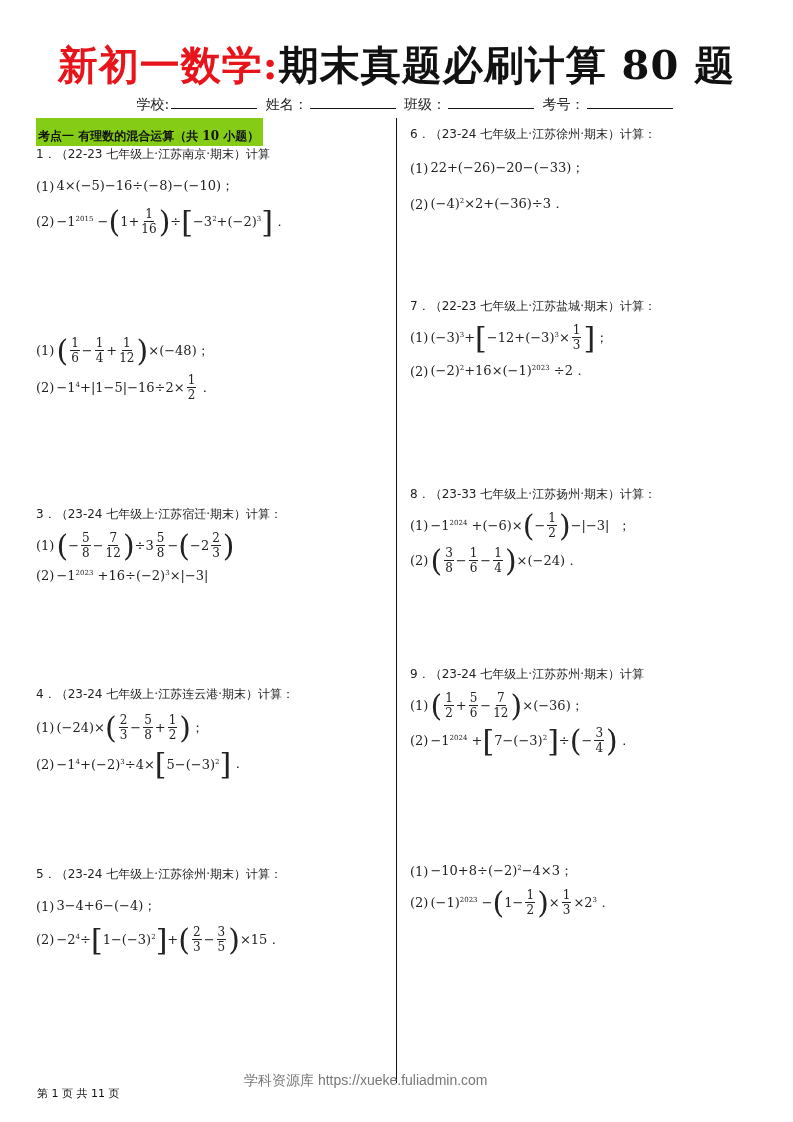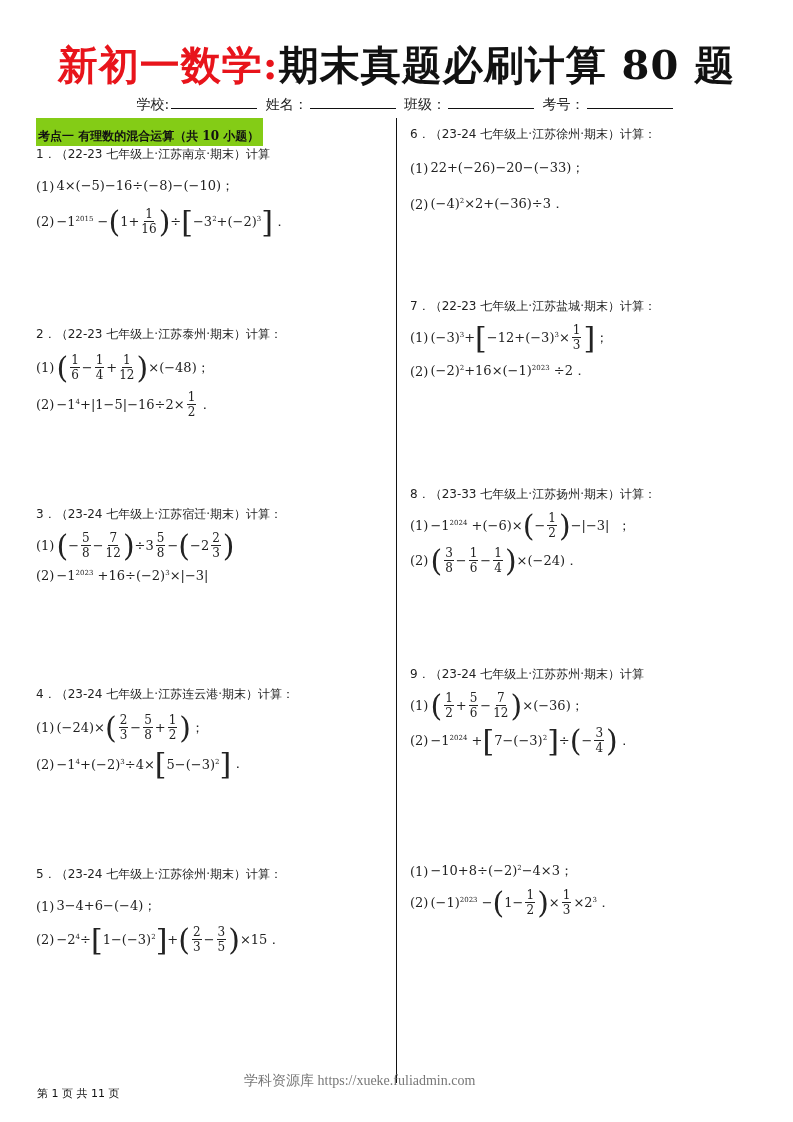--- a/index.html
+++ b/index.html
@@ -30,21 +30,21 @@
   .q-head { font-size: 12px; font-family: "DejaVu Sans", sans-serif; color: #222; white-space: nowrap; }
   .part { font-size: 13px; margin-top: 10px; white-space: nowrap; display: flex; align-items: center; font-family: "DejaVu Serif", serif; }
   .part .pl { margin-right: 2px; }
   .frac { display: inline-flex; flex-direction: column; align-items: center; vertical-align: middle; font-size: 12px; margin: 0 2px; }
   .frac .n { border-bottom: 1px solid #222; padding: 0 1px; line-height: 14px; }
   .frac .d { line-height: 14px; }
   .big { font-size: 30px; font-weight: 200; line-height: 28px; }
   sup { font-size: 7px; }
 
   .footer-page { position: absolute; left: 37px; top: 1086px; font-size: 11px; font-family: "DejaVu Sans", sans-serif; color: #111; }
-  .footer-site { position: absolute; left: 244px; top: 1072px; font-size: 14px; font-family: Liberation Serif, serif; color: #777; }
+  .footer-site { position: absolute; left: 244px; top: 1072px; font-size: 14px; font-family: Liberation Sans, sans-serif; color: #777; }
 </style>
 </head>
 <body>
 
 <div class="title">
   <span class="red">新初一数学:</span><span class="black">期末真题必刷计算 80 题</span>
 </div>
 
 <div class="info-row">
   <span class="lbl">学校:</span><span class="blank"></span>
@@ -78,21 +78,20 @@
         <span>÷</span>
         <span class="big">[</span>
         <span>−3<sup>2</sup>+(−2)<sup>3</sup></span>
         <span class="big">]</span>
         <span>．</span>
     </div>
   </div>
 
   
   <div class="q" style="top:208px">
-    <div class="q-head">2．（22-23 七年级上·江苏泰州·期末）计算：</div>
     <div class="part" style="margin-top:10px">
       <span class="pl">(1)</span>
       <span class="big">(</span><span class="frac">
           <span class="n">1</span>
           <span class="d">6</span>
         </span>−<span class="frac">
           <span class="n">1</span>
           <span class="d">4</span>
         </span>+<span class="frac">
           <span class="n">1</span>

